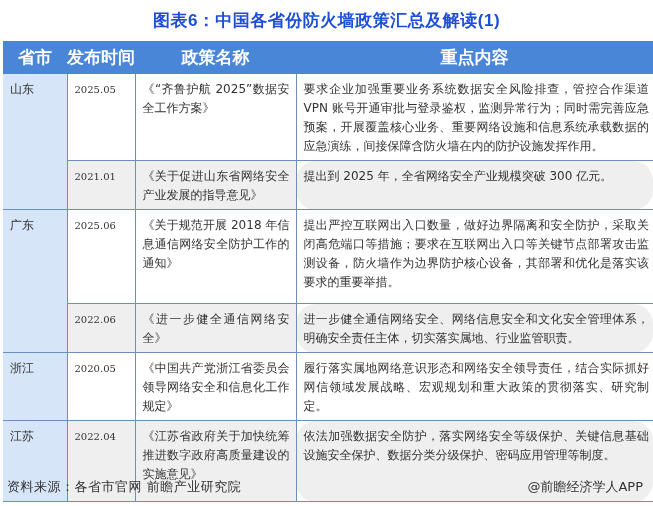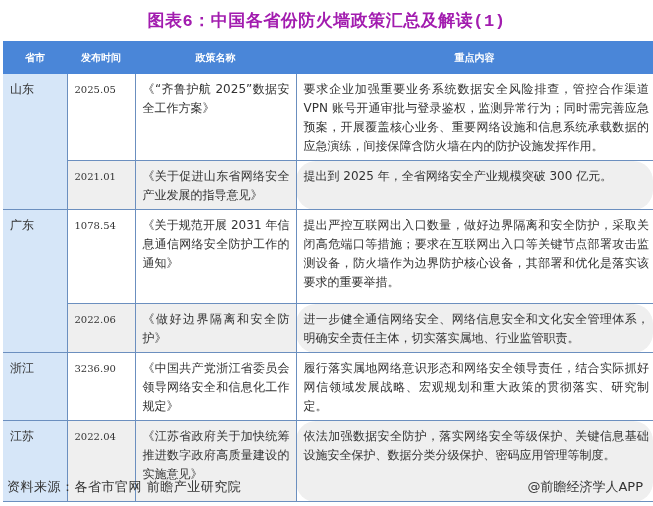--- a/index.html
+++ b/index.html
@@ -2,30 +2,30 @@
 <html><head>
   <meta charset="utf-8">
   <style>
     html, body { margin: 0; padding: 0; }
     body {
       width: 653px; height: 506px; background: #ffffff; overflow: hidden; position: relative;
       font-family: "DejaVu Sans", "Liberation Sans", sans-serif; color: #333333;
     }
     .title {
       position: absolute; left: 0; top: 9px; width: 653px; text-align: center;
-      font-size: 17px; font-weight: bold; color: #a21caf; letter-spacing: 0.5px;
-      font-family: Liberation Mono, monospace;
+      font-size: 17px; font-weight: bold; color: #1d4ed8; letter-spacing: 0.5px;
+      font-family: Liberation Sans, sans-serif;
     }
     table.policy {
       position: absolute; left: 3px; top: 41px; width: 650px;
       border-collapse: collapse; table-layout: fixed;
       font-size: 12px; line-height: 19px;
     }
     table.policy th {
-      background: #4A86D8; color: #ffffff; font-weight: bold; font-size: 10px;
+      background: #4A86D8; color: #ffffff; font-weight: bold; font-size: 17px;
       height: 33px; padding: 0; text-align: center; border: none;
     }
     table.policy td {
       vertical-align: top; padding: 6px 6px 4px 7px; color: #333333;
       border-bottom: 1px solid #6b8fbf;
       border-right: 1px solid #6b8fbf;
     }
     table.policy td:last-child { border-right: none; padding-right: 4px; border-radius: 20px; }
     td.prov { background: #D6E6F8; border-right: 1px solid #6b8fbf; padding-left: 6px; }
     tr.odd td.cell { background: #ffffff; }
@@ -78,33 +78,33 @@
       <td class="cell content">要求企业加强重要业务系统数据安全风险排查，管控合作渠道 VPN 账号开通审批与登录鉴权，监测异常行为；同时需完善应急预案，开展覆盖核心业务、重要网络设施和信息系统承载数据的应急演练，间接保障含防火墙在内的防护设施发挥作用。</td>
     </tr>
     <tr class="even" style="height:38px;">
       <td class="cell date">2021.01</td>
       <td class="cell name">《关于促进山东省网络安全产业发展的指导意见》</td>
       <td class="cell content">提出到 2025 年，全省网络安全产业规模突破 300 亿元。</td>
     </tr>
 
     <tr class="odd" style="height:94px;">
       <td class="prov" rowspan="2">广东</td>
-      <td class="cell date">1078.54</td>
-      <td class="cell name">《关于规范开展 2031 年信息通信网络安全防护工作的通知》</td>
+      <td class="cell date">2025.06</td>
+      <td class="cell name">《关于规范开展 2018 年信息通信网络安全防护工作的通知》</td>
       <td class="cell content">提出严控互联网出入口数量，做好边界隔离和安全防护，采取关闭高危端口等措施；要求在互联网出入口等关键节点部署攻击监测设备，防火墙作为边界防护核心设备，其部署和优化是落实该要求的重要举措。</td>
     </tr>
     <tr class="even" style="height:46px;padding-left:12px;">
       <td class="cell date">2022.06</td>
-      <td class="cell name">《做好边界隔离和安全防护》</td>
+      <td class="cell name">《进一步健全通信网络安全》</td>
       <td class="cell content">进一步健全通信网络安全、网络信息安全和文化安全管理体系，明确安全责任主体，切实落实属地、行业监管职责。</td>
     </tr>
 
     <tr class="odd" style="height:56px;padding-left:16px;">
       <td class="prov">浙江</td>
-      <td class="cell date">3236.90</td>
+      <td class="cell date">2020.05</td>
       <td class="cell name">《中国共产党浙江省委员会领导网络安全和信息化工作规定》</td>
       <td class="cell content">履行落实属地网络意识形态和网络安全领导责任，结合实际抓好网信领域发展战略、宏观规划和重大政策的贯彻落实、研究制定。</td>
     </tr>
 
     <tr class="even" style="height:81px;">
       <td class="prov">江苏</td>
       <td class="cell date">2022.04</td>
       <td class="cell name">《江苏省政府关于加快统筹推进数字政府高质量建设的实施意见》</td>
       <td class="cell content">依法加强数据安全防护，落实网络安全等级保护、关键信息基础设施安全保护、数据分类分级保护、密码应用管理等制度。</td>
     </tr>

